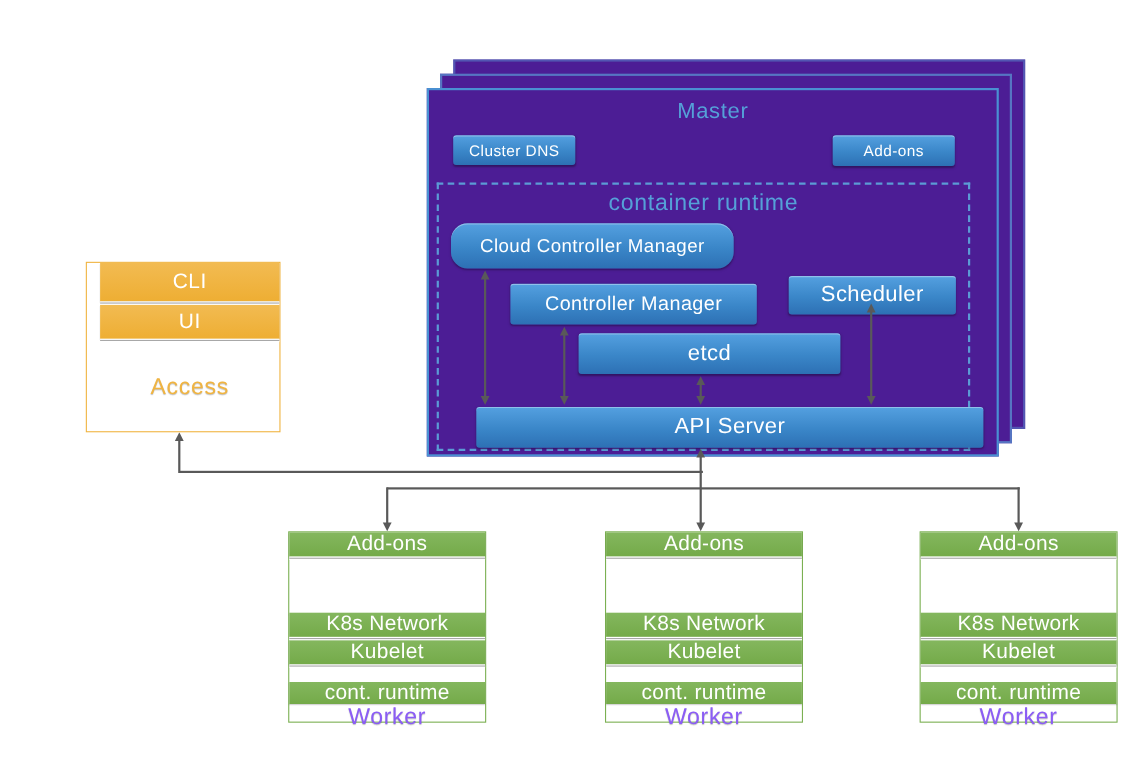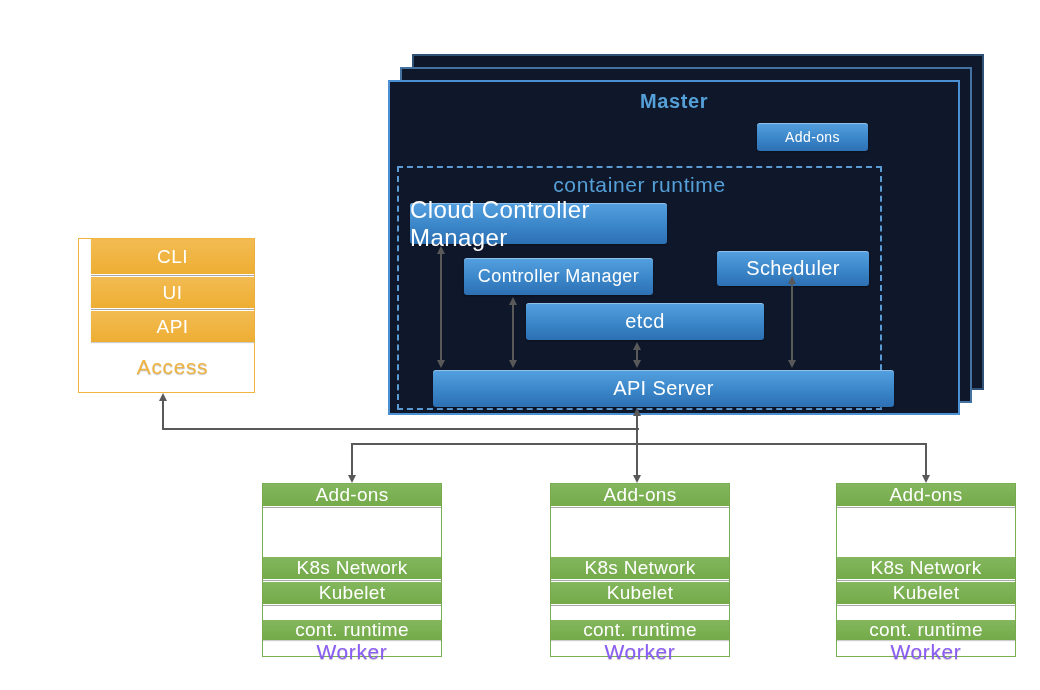--- a/index.html
+++ b/index.html
@@ -2,41 +2,41 @@
 <html><head>
 <meta charset="utf-8">
 <style>
   html,body { margin:0; padding:0; background:#fff; }
   .canvas {
     position:relative; width:1040px; height:690px; overflow:hidden;
     font-family:"Liberation Sans", sans-serif; background:#fff;
   }
 
   
-  .mlayer { position:absolute; width:572px; height:336px; background:#0f172a; border:2px solid; box-sizing:border-box;font-weight:bold; }
+  .mlayer { position:absolute; width:520px; height:336px; background:#4c1d95; border:2px solid; box-sizing:border-box; }
   #m-back  { left:412px; top:54px;  border-color:rgba(91,155,213,.45); }
   #m-mid   { left:400px; top:67px;  border-color:rgba(91,155,213,.7); }
   #m-front { left:388px; top:80px;  height:335px; border-color:#4a90d2; }
   .m-title { text-align:center; padding-top:8px; color:#55a0d8; font-size:20px; letter-spacing:.6px; }
 
   
   #cr-box { position:absolute; left:397px; top:166px; width:485px; height:244px; border:2px dashed #5b9bd5; box-sizing:border-box; }
   .cr-title { text-align:center; padding-top:5px; color:#55a0d8; font-size:21px; letter-spacing:.6px; }
 
   
   .bluebox {
     position:absolute; color:#fff; display:flex; align-items:center; justify-content:center;
     background:linear-gradient(180deg,#54a0e0 0%,#3a86c8 55%,#2d70b4 100%);
     border-radius:3px; letter-spacing:.4px; box-sizing:border-box;
     box-shadow:0 1px 2px rgba(0,0,0,.35), inset 0 1px 0 rgba(255,255,255,.35);
   }
   #cluster-dns { left:412px; top:123px; width:111px; height:27px; font-size:14px; }
   #m-addons    { left:757px; top:123px; width:111px; height:28px; font-size:14px; }
-  #ccm   { left:410px; top:203px; width:257px; height:41px; font-size:24px; }
-  #cm    { left:464px; top:258px; width:189px; height:37px; font-size:18px; }
+  #ccm   { left:410px; top:203px; width:257px; height:41px; font-size:17px;border-radius:15px; }
+  #cm    { left:464px; top:258px; width:224px; height:37px; font-size:18px; }
   #etcd  { left:526px; top:303px; width:238px; height:37px; font-size:20px; }
   #sched { left:717px; top:239px; width:152px; height:35px; font-size:20px;margin-top:12px; }
   #api   { left:433px; top:370px; width:461px; height:37px; font-size:20px; }
 
   
   .va { position:absolute; width:8px; }
   .va .shaft { position:absolute; left:3px; width:2px; background:#595959; top:0; bottom:0; }
   .va.both .shaft      { top:6px; bottom:6px; }
   .va.up-only .shaft   { top:6px; bottom:0; }
   .va.down-only .shaft { top:0;  bottom:6px; }
@@ -85,20 +85,21 @@
   <div class="mlayer" id="m-back"></div>
   <div class="mlayer" id="m-mid"></div>
   <div class="mlayer" id="m-front">
     <div class="m-title">Master</div>
   </div>
 
   <div id="cr-box">
     <div class="cr-title">container runtime</div>
   </div>
 
+  <div class="bluebox" id="cluster-dns">Cluster DNS</div>
   <div class="bluebox" id="m-addons">Add-ons</div>
   <div class="bluebox" id="ccm">Cloud Controller Manager</div>
   <div class="bluebox" id="cm">Controller Manager</div>
   <div class="bluebox" id="etcd">etcd</div>
   <div class="bluebox" id="sched">Scheduler</div>
   <div class="bluebox" id="api">API Server</div>
 
   <div class="va both" id="a-ccm">
     <div class="shaft"></div>
       <div class="up"></div>
@@ -138,21 +139,20 @@
   <div class="va down-only" id="a-wr">
     <div class="shaft"></div>
       <div class="down"></div>
   </div>
 
   <div id="access-stack">
     <div class="orow r1">CLI</div>
     <div class="gap"></div>
     <div class="orow r2">UI</div>
     <div class="gap"></div>
-    <div class="orow r3">API</div>
     <div class="access-label">Access</div>
   </div>
 
   <div class="worker-stack" id="worker-1">
     <div class="grow g1">Add-ons</div>
     <div class="gap"></div>
     <div class="grow g2">K8s Network</div>
     <div class="gap"></div>
     <div class="grow g3">Kubelet</div>
     <div class="gap"></div>

